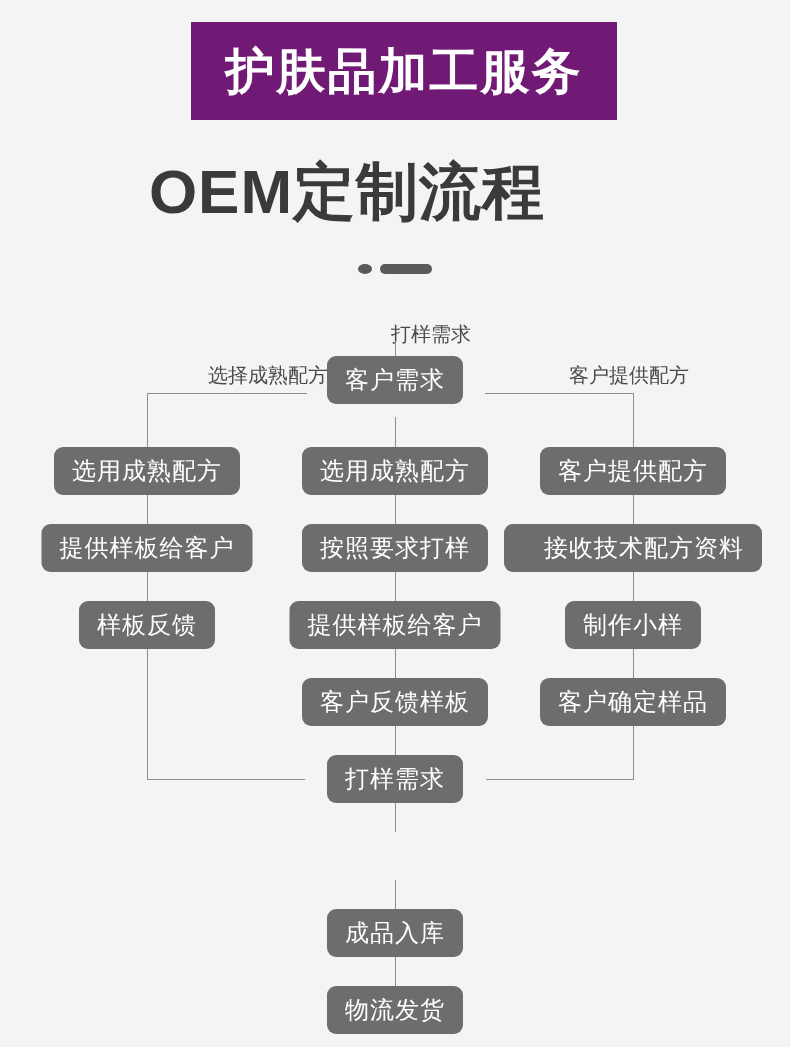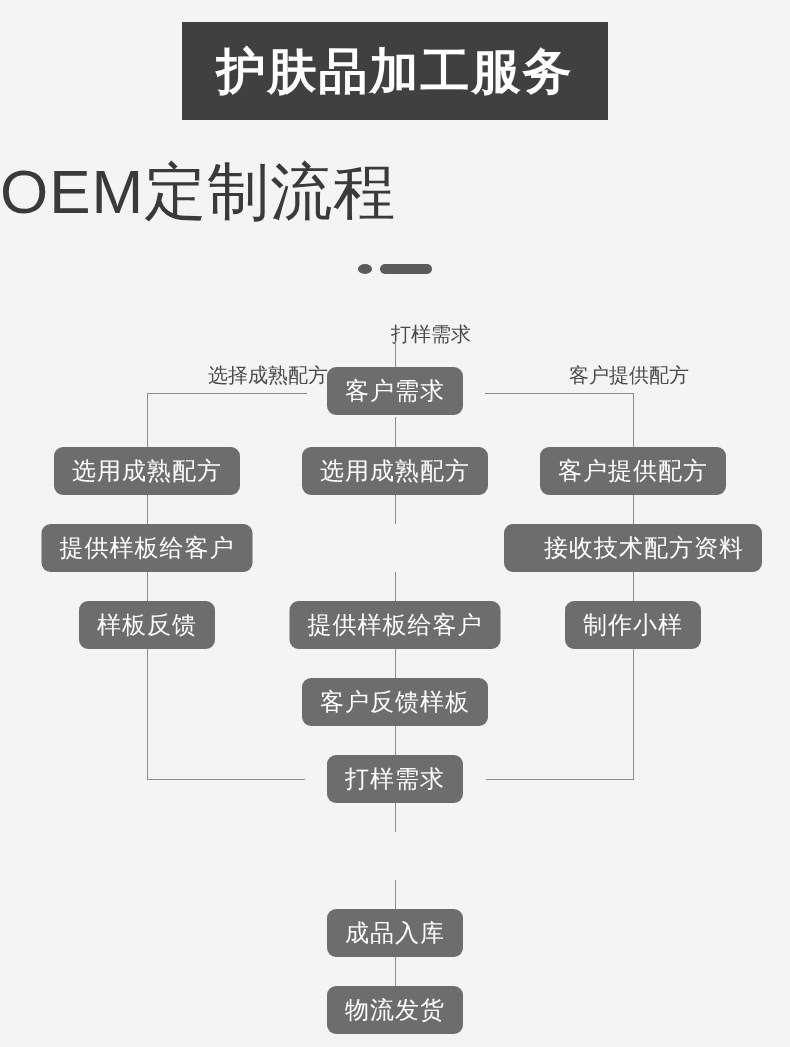--- a/index.html
+++ b/index.html
@@ -11,46 +11,47 @@
     height: 1047px;
     background: #f4f4f4;
     font-family: "Liberation Sans", "DejaVu Sans", sans-serif;
     overflow: hidden;
     position: relative;
   }
 
   
   #banner {
     position: absolute;
-    left: 182px;
+    left: 191px;
     top: 22px;
     width: 426px;
     height: 98px;
-    background: #404040;
+    background: #701a75;
     display: flex;
     align-items: center;
     justify-content: center;
   }
   #banner-text {
     color: #ffffff;
     font-size: 49px;
     font-weight: bold;
     letter-spacing: 2px;
     line-height: 1;
     white-space: nowrap;
   }
 
   #page-title {
     position: absolute;
     left: 0;
     top: 158px;
     width: 694px;
+    text-align: center;
     color: #3a3a3a;
     font-size: 62px;
-    font-weight: normal;
+    font-weight: bold;
     letter-spacing: 1px;
     line-height: 1.1;
     white-space: nowrap;
   }
 
   #divider {
     position: absolute;
     left: 0;
     top: 262px;
     width: 790px;
@@ -163,31 +164,33 @@
   <div class="line v" style="left:633px;top:393px;height:54px;"></div>
   <div class="line v" style="left:633px;top:495px;height:29px;"></div>
   <div class="line v" style="left:633px;top:572px;height:29px;"></div>
   <div class="line v" style="left:633px;top:649px;height:29px;"></div>
   <div class="line v" style="left:633px;top:726px;height:54px;"></div>
 
   <div class="line v" style="left:395px;top:803px;height:29px;"></div>
   <div class="line v" style="left:395px;top:880px;height:29px;"></div>
   <div class="line v" style="left:395px;top:957px;height:29px;"></div>
 
-  <div class="node center-x" style="top:367px;">客户需求</div>
+  <div class="node center-x" style="top:356px;">客户需求</div>
 
   <div class="node" style="left:62px;top:447px;transform:translateX(-50%);margin-left:85px;">选用成熟配方</div>
   <div class="node" style="left:62px;top:524px;transform:translateX(-50%);margin-left:85px;">提供样板给客户</div>
   <div class="node" style="left:62px;top:601px;transform:translateX(-50%);margin-left:85px;">样板反馈</div>
 
   <div class="node center-x" style="top:447px;">选用成熟配方</div>
+  <div class="node center-x" style="top:524px;">按照要求打样</div>
   <div class="node center-x" style="top:601px;">提供样板给客户</div>
   <div class="node center-x" style="top:678px;">客户反馈样板</div>
 
   <div class="node" style="left:633px;top:447px;transform:translateX(-50%);">客户提供配方</div>
   <div class="node" style="left:633px;top:524px;transform:translateX(-50%);padding-left:40px;">接收技术配方资料</div>
   <div class="node" style="left:633px;top:601px;transform:translateX(-50%);">制作小样</div>
+  <div class="node" style="left:633px;top:678px;transform:translateX(-50%);">客户确定样品</div>
 
   <div class="node center-x" style="top:755px;">打样需求</div>
   <div class="node center-x" style="top:909px;">成品入库</div>
   <div class="node center-x" style="top:986px;">物流发货</div>
 
 </div>
 
 </body></html>

